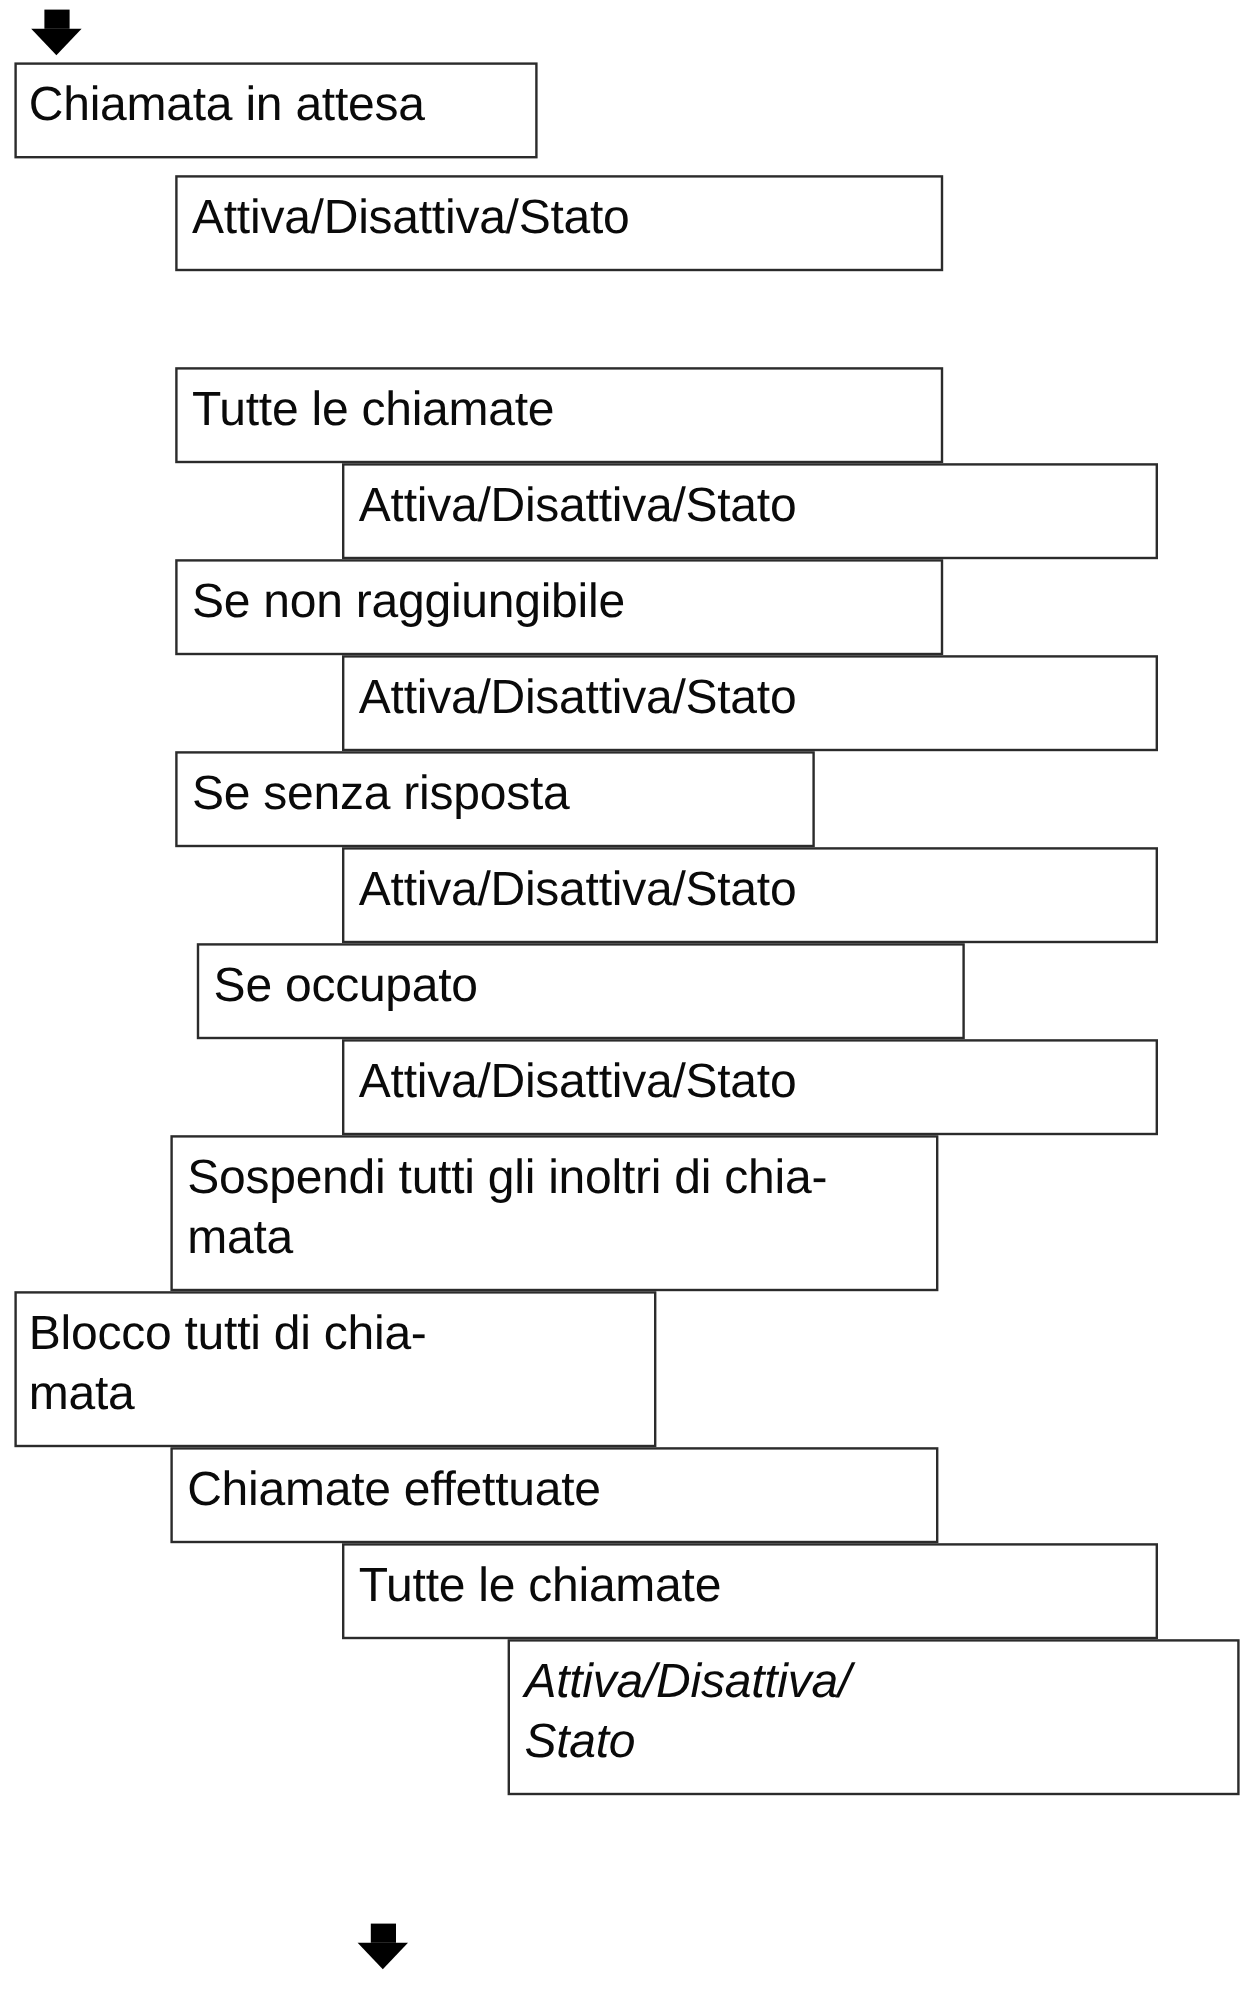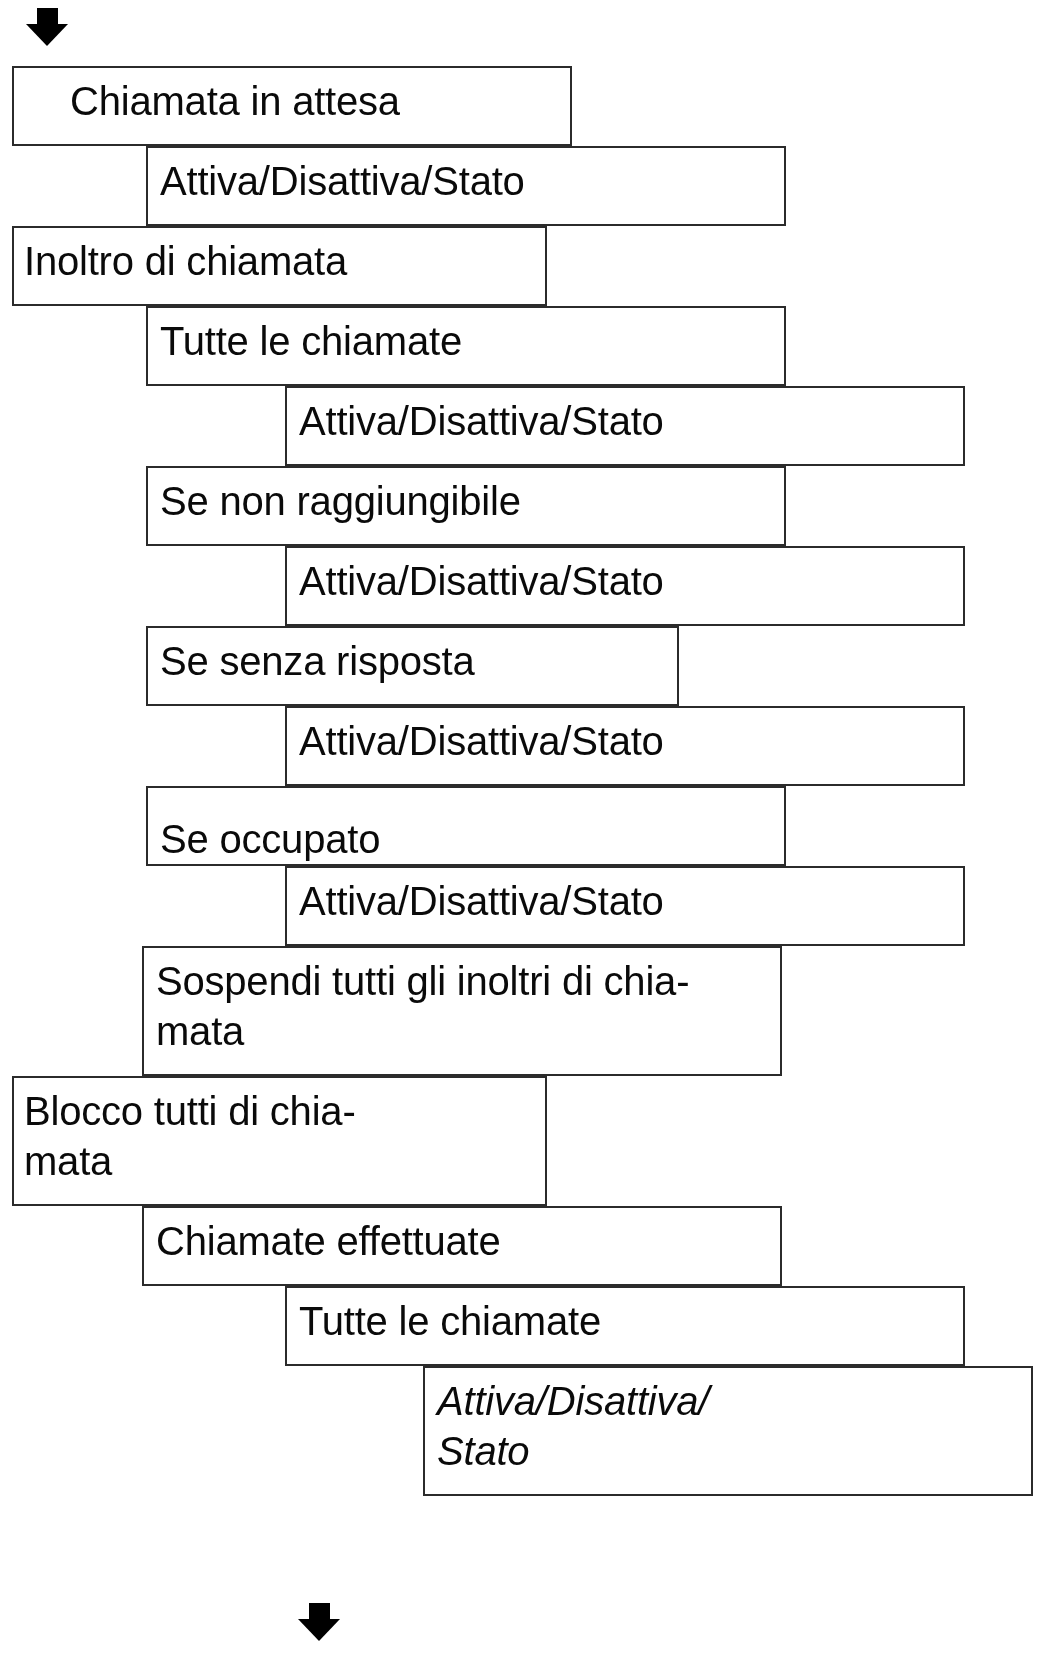--- a/index.html
+++ b/index.html
@@ -61,31 +61,28 @@
 </head>
 <body>
 
 <div id="canvas">
 
   <div class="arrow-down" style="left:26px; top:8px;">
     <div class="shaft" style="left:11px; top:0; width:21px; height:16px;"></div>
     <div class="head" style="left:0px; top:16px;"></div>
   </div>
 
-  <div class="node lvl1" style="left:12px; top:66px; width:560px; height:80px;padding-left:46px;">
+  <div class="node lvl1" style="left:12px; top:52px; width:436px; height:80px;">
     <span class="label">Chiamata in attesa</span>
   </div>
 
   <div class="node lvl2" style="left:146px; top:146px; width:640px; height:80px;">
     <span class="label">Attiva/Disattiva/Stato</span>
   </div>
 
-  <div class="node lvl1" style="left:12px; top:226px; width:535px; height:80px;">
-    <span class="label">Inoltro di chiamata</span>
-  </div>
 
   <div class="node lvl2" style="left:146px; top:306px; width:640px; height:80px;">
     <span class="label">Tutte le chiamate</span>
   </div>
 
   <div class="node lvl3" style="left:285px; top:386px; width:680px; height:80px;">
     <span class="label">Attiva/Disattiva/Stato</span>
   </div>
 
   <div class="node lvl2" style="left:146px; top:466px; width:640px; height:80px;">
@@ -97,21 +94,21 @@
   </div>
 
   <div class="node lvl2" style="left:146px; top:626px; width:533px; height:80px;">
     <span class="label">Se senza risposta</span>
   </div>
 
   <div class="node lvl3" style="left:285px; top:706px; width:680px; height:80px;">
     <span class="label">Attiva/Disattiva/Stato</span>
   </div>
 
-  <div class="node lvl2" style="left:146px; top:786px; width:640px; height:80px;align-items:flex-end;">
+  <div class="node lvl2" style="left:164px; top:786px; width:640px; height:80px;">
     <span class="label">Se occupato</span>
   </div>
 
   <div class="node lvl3" style="left:285px; top:866px; width:680px; height:80px;">
     <span class="label">Attiva/Disattiva/Stato</span>
   </div>
 
   <div class="node lvl2" style="left:142px; top:946px; width:640px; height:130px;">
     <span class="label">Sospendi tutti gli inoltri di chia-
 mata</span>

